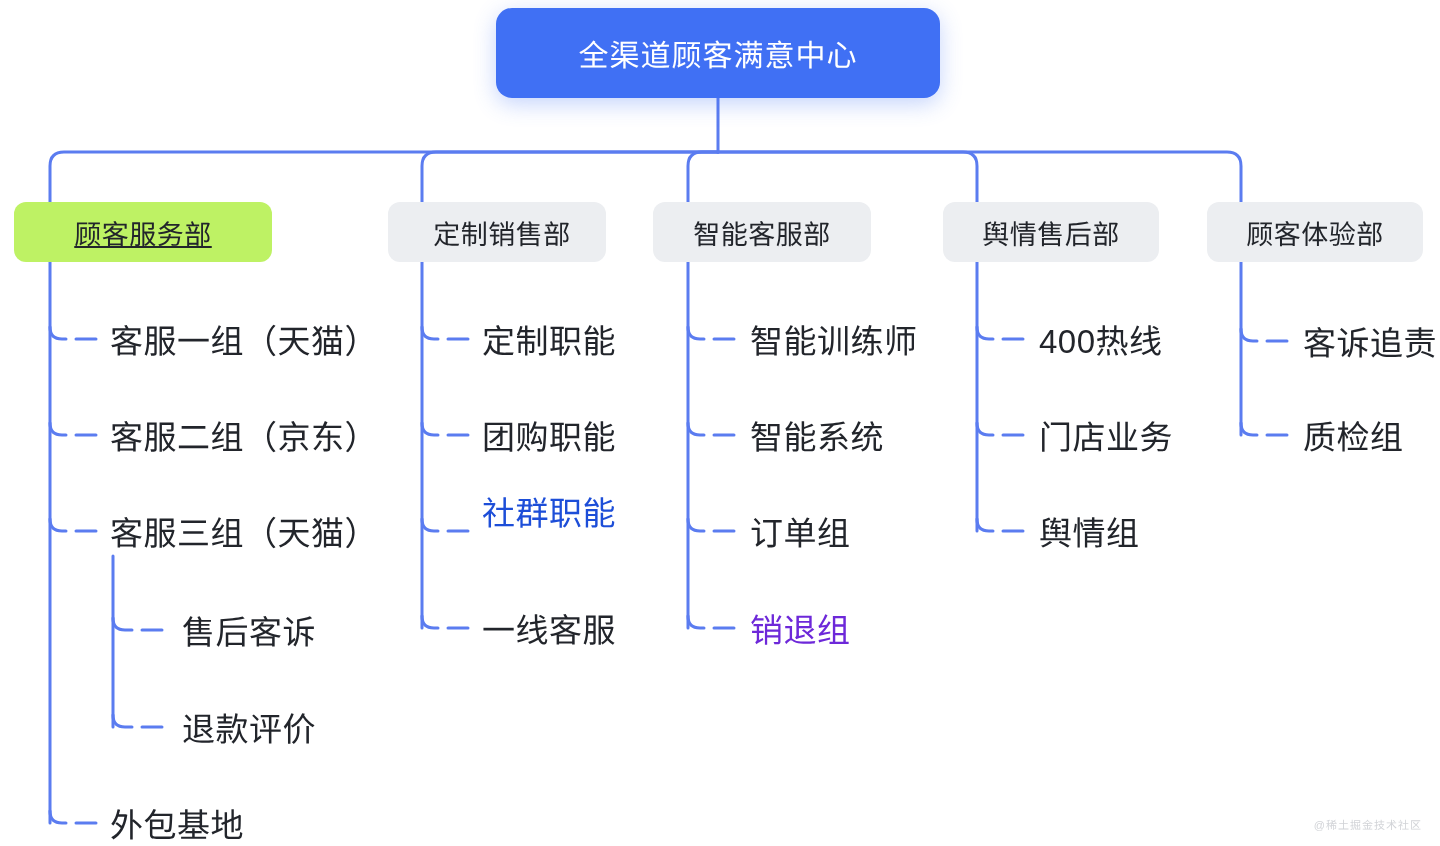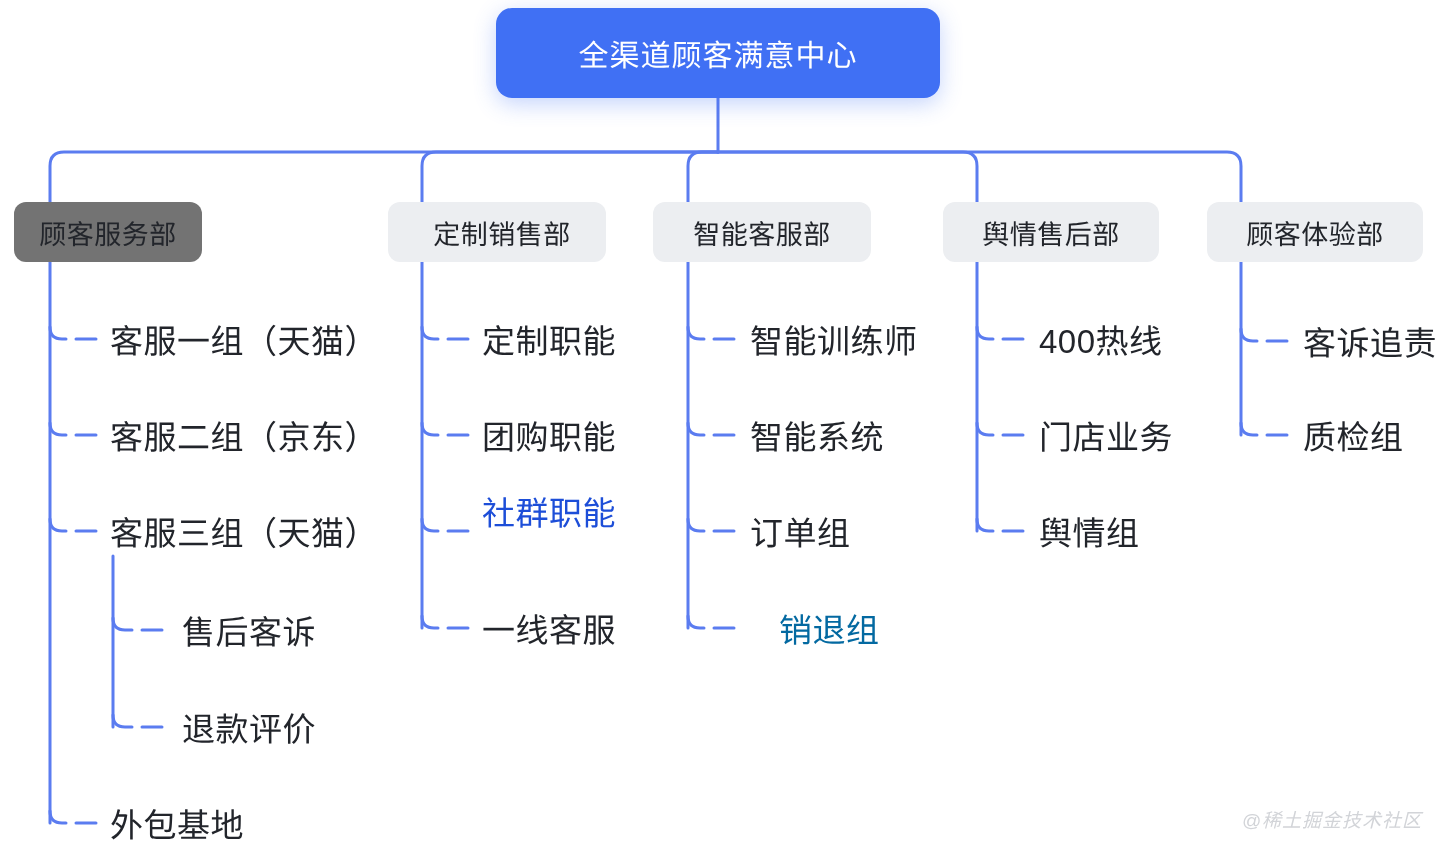--- a/index.html
+++ b/index.html
@@ -51,25 +51,24 @@
   .node-leaf {
     justify-content: flex-start;
     color: #22252b;
     font-size: 33px;
     letter-spacing: 0.5px;
   }
   .watermark {
     position: absolute;
     right: 18px;
     bottom: 14px;
-    font-size: 19px;
+    font-size: 11px;
     color: #d2d4d8;
     letter-spacing: 1px;
     user-select: none;
-    font-style: italic;
   }
 </style>
 </head>
 <body>
 
 <div id="org-canvas">
 
   <svg id="connector-layer" viewBox="0 0 1440 846" width="1440" height="846" aria-hidden="true">
       <path d="M 718 98 L 718 152" fill="none" stroke="#5b7cf0" stroke-width="3" stroke-linecap="round"></path>
       <path d="M 718 152 L 64 152 Q 50 152 50 166 L 50 202" fill="none" stroke="#5b7cf0" stroke-width="3" stroke-linecap="round"></path>
@@ -118,37 +117,37 @@
       <path d="M 718 152 L 1227 152 Q 1241 152 1241 166 L 1241 202" fill="none" stroke="#5b7cf0" stroke-width="3" stroke-linecap="round"></path>
       <path d="M 1241 262 L 1241 435" fill="none" stroke="#5b7cf0" stroke-width="3" stroke-linecap="round"></path>
       <path d="M 1241 329 Q 1241 341 1253 341 L 1257 341" fill="none" stroke="#5b7cf0" stroke-width="3" stroke-linecap="round"></path>
       <path d="M 1267 341 L 1287 341" fill="none" stroke="#5b7cf0" stroke-width="3" stroke-linecap="round"></path>
       <path d="M 1241 423 Q 1241 435 1253 435 L 1257 435" fill="none" stroke="#5b7cf0" stroke-width="3" stroke-linecap="round"></path>
       <path d="M 1267 435 L 1287 435" fill="none" stroke="#5b7cf0" stroke-width="3" stroke-linecap="round"></path>
     </svg>
 
   <div id="node-layer">
       <div class="node node-root" style="left: 496px; top: 8px; width: 444px; height: 90px; background: rgb(64, 112, 244); color: rgb(255, 255, 255);">全渠道顾客满意中心</div>
-      <div class="node node-dept" style="left: 14px; top: 202px; width: 188px; height: 60px; background: #737373; color: rgb(34, 37, 43);">顾客服务部</div>
+      <div class="node node-dept" style="left: 14px; top: 202px; width: 258px; height: 60px; background: #bef264; color: rgb(34, 37, 43); text-decoration: underline;">顾客服务部</div>
       <div class="node node-leaf" style="left: 110px; top: 320px; height: 38px; color: rgb(34, 37, 43);">客服一组（天猫）</div>
       <div class="node node-leaf" style="left: 110px; top: 416px; height: 38px; color: rgb(34, 37, 43);">客服二组（京东）</div>
       <div class="node node-leaf" style="left: 110px; top: 512px; height: 38px; color: rgb(34, 37, 43);">客服三组（天猫）</div>
       <div class="node node-leaf" style="left: 182px; top: 611px; height: 38px; color: rgb(34, 37, 43);">售后客诉</div>
       <div class="node node-leaf" style="left: 182px; top: 708px; height: 38px; color: rgb(34, 37, 43);">退款评价</div>
       <div class="node node-leaf" style="left: 110px; top: 804px; height: 38px; color: rgb(34, 37, 43);">外包基地</div>
       <div class="node node-dept" style="left: 388px; top: 202px; width: 218px; height: 60px; background: rgb(236, 238, 241); color: rgb(34, 37, 43); padding-left: 10px;">定制销售部</div>
       <div class="node node-leaf" style="left: 482px; top: 320px; height: 38px; color: rgb(34, 37, 43);">定制职能</div>
       <div class="node node-leaf" style="left: 482px; top: 416px; height: 38px; color: rgb(34, 37, 43);">团购职能</div>
       <div class="node node-leaf" style="left: 482px; top: 492px; height: 38px; color: #1d4ed8;">社群职能</div>
       <div class="node node-leaf" style="left: 482px; top: 609px; height: 38px; color: rgb(34, 37, 43);">一线客服</div>
       <div class="node node-dept" style="left: 653px; top: 202px; width: 218px; height: 60px; background: rgb(236, 238, 241); color: rgb(34, 37, 43);">智能客服部</div>
       <div class="node node-leaf" style="left: 750px; top: 320px; height: 38px; color: rgb(34, 37, 43);">智能训练师</div>
       <div class="node node-leaf" style="left: 750px; top: 416px; height: 38px; color: rgb(34, 37, 43);">智能系统</div>
       <div class="node node-leaf" style="left: 750px; top: 512px; height: 38px; color: rgb(34, 37, 43);">订单组</div>
-      <div class="node node-leaf" style="left: 750px; top: 609px; height: 38px; color: #0369a1; margin-left: 29px;">销退组</div>
+      <div class="node node-leaf" style="left: 750px; top: 609px; height: 38px; color: #6d28d9;">销退组</div>
       <div class="node node-dept" style="left: 943px; top: 202px; width: 216px; height: 60px; background: rgb(236, 238, 241); color: rgb(34, 37, 43);">舆情售后部</div>
       <div class="node node-leaf" style="left: 1039px; top: 320px; height: 38px; color: rgb(34, 37, 43);">400热线</div>
       <div class="node node-leaf" style="left: 1039px; top: 416px; height: 38px; color: rgb(34, 37, 43);">门店业务</div>
       <div class="node node-leaf" style="left: 1039px; top: 512px; height: 38px; color: rgb(34, 37, 43);">舆情组</div>
       <div class="node node-dept" style="left: 1207px; top: 202px; width: 216px; height: 60px; background: rgb(236, 238, 241); color: rgb(34, 37, 43);">顾客体验部</div>
       <div class="node node-leaf" style="left: 1303px; top: 322px; height: 38px; color: rgb(34, 37, 43);">客诉追责</div>
       <div class="node node-leaf" style="left: 1303px; top: 416px; height: 38px; color: rgb(34, 37, 43); text-align: center;">质检组</div>
     </div>
 
   <div class="watermark" style="color: rgb(210, 212, 216);">@稀土掘金技术社区</div>

